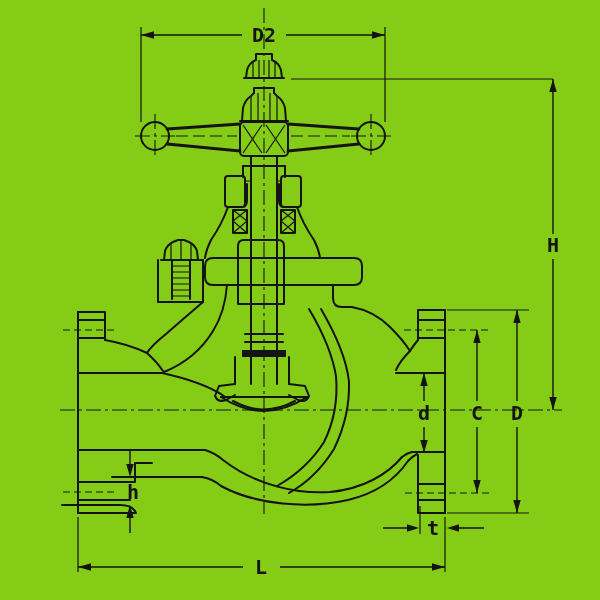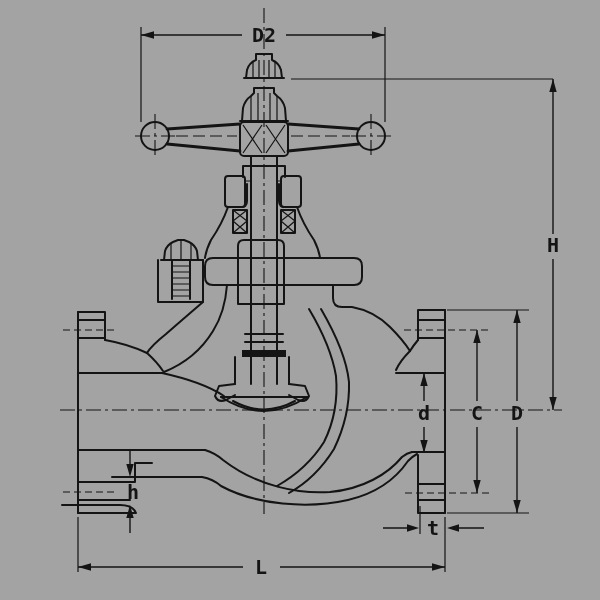--- a/index.html
+++ b/index.html
@@ -1,16 +1,16 @@
 <!DOCTYPE html>
 <html><head>
 <meta charset="utf-8">
 <style>
   html,body{margin:0;padding:0;background:#fff;}
-  #stage{position:relative;width:600px;height:600px;background:#a3a3a3;overflow:hidden;
+  #stage{position:relative;width:600px;height:600px;background:#84cc16;overflow:hidden;
          font-family:"DejaVu Sans Mono","Liberation Mono",monospace;}
   svg{display:block}
   .v    {stroke:#141414;stroke-width:2;fill:none;stroke-linecap:round;stroke-linejoin:round;}
   .vthk {stroke:#141414;stroke-width:2.8;fill:none;stroke-linecap:round;}
   .dim  {stroke:#141414;stroke-width:1.4;fill:none;}
   .thin {stroke:#141414;stroke-width:1.2;fill:none;}
   .cl   {stroke:#141414;stroke-width:1.1;fill:none;stroke-dasharray:15 4 3 4;}
   .dsh  {stroke:#141414;stroke-width:1.2;fill:none;stroke-dasharray:7 4;}
   .spokedash{stroke:#141414;stroke-width:1.2;fill:none;stroke-dasharray:12 5;}
   .arr  {fill:#141414;stroke:none;}

